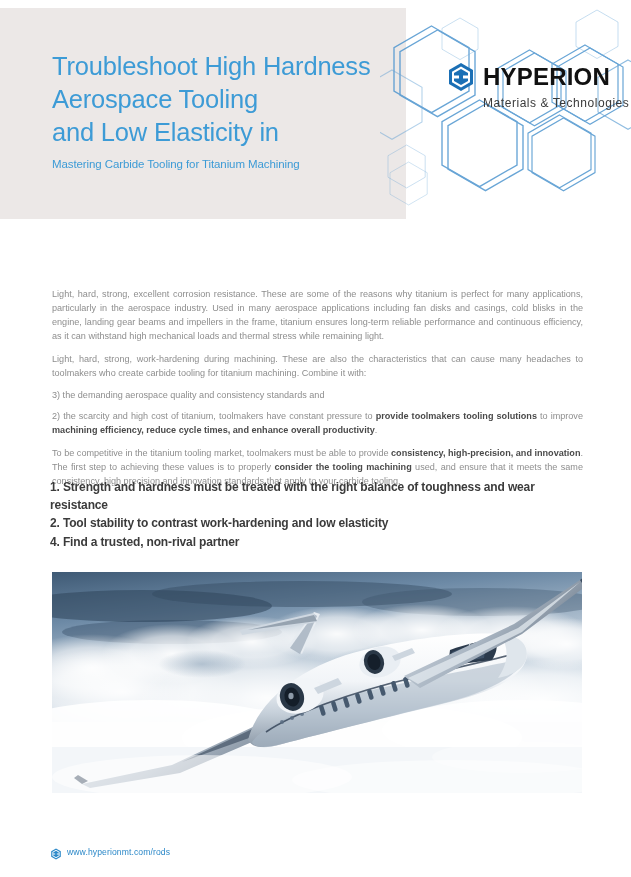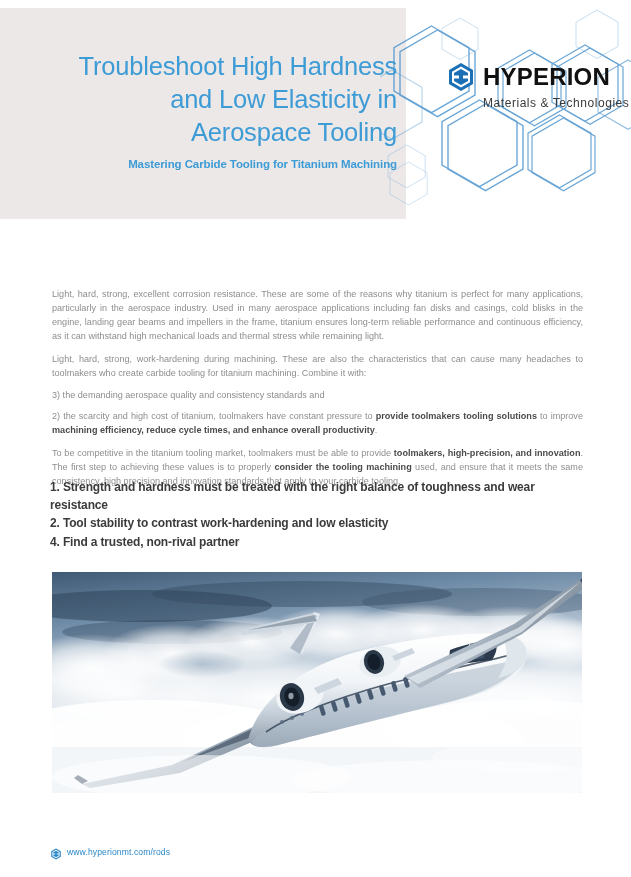--- a/index.html
+++ b/index.html
@@ -5,21 +5,21 @@
   * { box-sizing: border-box; margin: 0; padding: 0; }
   html, body {
     width: 631px; height: 877px;
     background: #ffffff;
     font-family: "Liberation Sans", sans-serif;
     overflow: hidden;
   }
   .page { position: relative; width: 631px; height: 877px; background: #fff; }
 
   
-  .header { position: absolute; left: 0; top: 8px; width: 631px; height: 211px; text-align: right; }
+  .header { position: absolute; left: 0; top: 8px; width: 631px; height: 211px; }
   .header-panel {
     position: absolute; left: 0; top: 0; width: 406px; height: 211px;
     background: #ece8e7;
   }
   .hex-art {
     position: absolute; left: 380px; top: -8px; width: 251px; height: 250px;
     overflow: hidden; pointer-events: none;
   }
   .hex-art svg { display: block; }
 
@@ -29,21 +29,21 @@
     font-size: 25.5px;
     line-height: 33px;
     font-weight: 400;
     letter-spacing: -0.2px;
     font-family: "Liberation Sans", sans-serif;
   }
   .doc-subtitle {
     margin-top: 9px;
     color: #3d9bd6;
     font-size: 11.5px;
-    font-weight: bold;
+    font-weight: normal;
     letter-spacing: -0.1px;
   }
 
   
   .logo { position: absolute; left: 446px; top: 54px; display: flex; flex-direction: column; align-items: flex-start; }
   .logo-row { display: flex; align-items: center; gap: 7px; }
   .logo-mark { width: 30px; height: 30px; flex: none; }
   .logo-word {
     font-size: 24px; font-weight: bold; color: #111;
     letter-spacing: 0.2px; line-height: 1;
@@ -152,22 +152,22 @@
           <g transform="translate(196,10) scale(0.7)" opacity="0.5">
               <use href="#hexO"></use>
             </g>
         </g>
       </svg>
     </div>
 
     <div class="title-block">
       <div class="doc-title">
         <div>Troubleshoot High Hardness</div>
+        <div>Aerospace Tooling</div>
         <div>and Low Elasticity in</div>
-        <div>Aerospace Tooling</div>
       </div>
       <div class="doc-subtitle">Mastering Carbide Tooling for Titanium Machining</div>
     </div>
 
     <div class="logo">
       <div class="logo-row">
         <span class="logo-mark">
           <svg width="30" height="30" viewBox="0 0 60 60" xmlns="http://www.w3.org/2000/svg">
             <path d="M30 2 L54 16 L54 44 L30 58 L6 44 L6 16 Z" fill="#1a6fb5"></path>
             <path d="M30 9 L48 19.5 L48 40.5 L30 51 L12 40.5 L12 19.5 Z" fill="#ffffff"></path>
@@ -178,21 +178,21 @@
       </div>
       <div class="logo-tag">Materials &amp; Technologies</div>
     </div>
   </div>
 
   <div class="content">
     <p class="para">Light, hard, strong, excellent corrosion resistance. These are some of the reasons why titanium is perfect for many applications, particularly in the aerospace industry. Used in many aerospace applications including fan disks and casings, cold blisks in the engine, landing gear beams and impellers in the frame, titanium ensures long-term reliable performance and continuous efficiency, as it can withstand high mechanical loads and thermal stress while remaining light.</p>
     <p class="para tight">Light, hard, strong, work-hardening during machining. These are also the characteristics that can cause many headaches to toolmakers who create carbide tooling for titanium machining. Combine it with:</p>
     <p class="para tight">3) the demanding aerospace quality and consistency standards and</p>
     <p class="para">2) the scarcity and high cost of titanium, toolmakers have constant pressure to <b>provide toolmakers tooling solutions</b> to improve <b>machining efficiency, reduce cycle times, and enhance overall productivity</b>.</p>
-    <p class="para">To be competitive in the titanium tooling market, toolmakers must be able to provide <b>toolmakers, high-precision, and innovation</b>. The first step to achieving these values is to properly <b>consider the tooling machining</b> used, and ensure that it meets the same consistency, high precision and innovation standards that apply to your carbide tooling.</p>
+    <p class="para">To be competitive in the titanium tooling market, toolmakers must be able to provide <b>consistency, high-precision, and innovation</b>. The first step to achieving these values is to properly <b>consider the tooling machining</b> used, and ensure that it meets the same consistency, high precision and innovation standards that apply to your carbide tooling.</p>
   </div>
 
   <div class="keypoints">
     <div class="keypoint">1. Strength and hardness must be treated with the right balance of toughness and wear resistance</div>
     <div class="keypoint">2. Tool stability to contrast work-hardening and low elasticity</div>
     <div class="keypoint">4. Find a trusted, non-rival partner</div>
   </div>
 
   <div class="photo">
     <svg viewBox="0 0 530 221" xmlns="http://www.w3.org/2000/svg" preserveAspectRatio="none">

